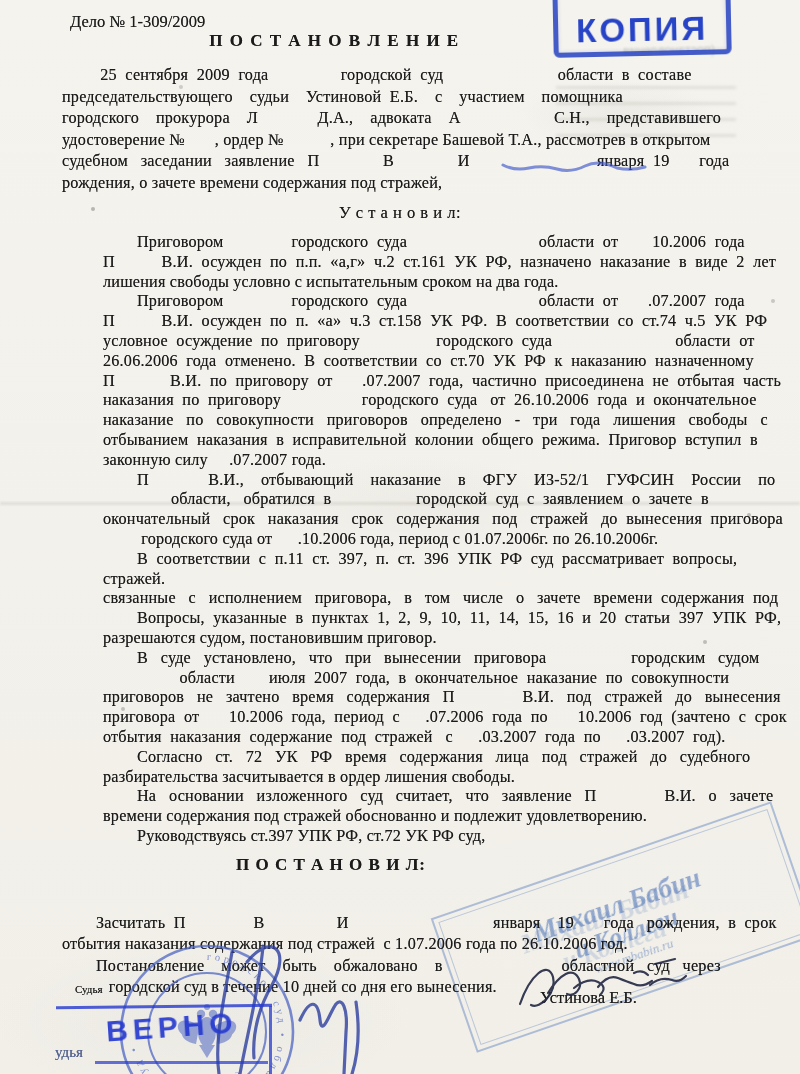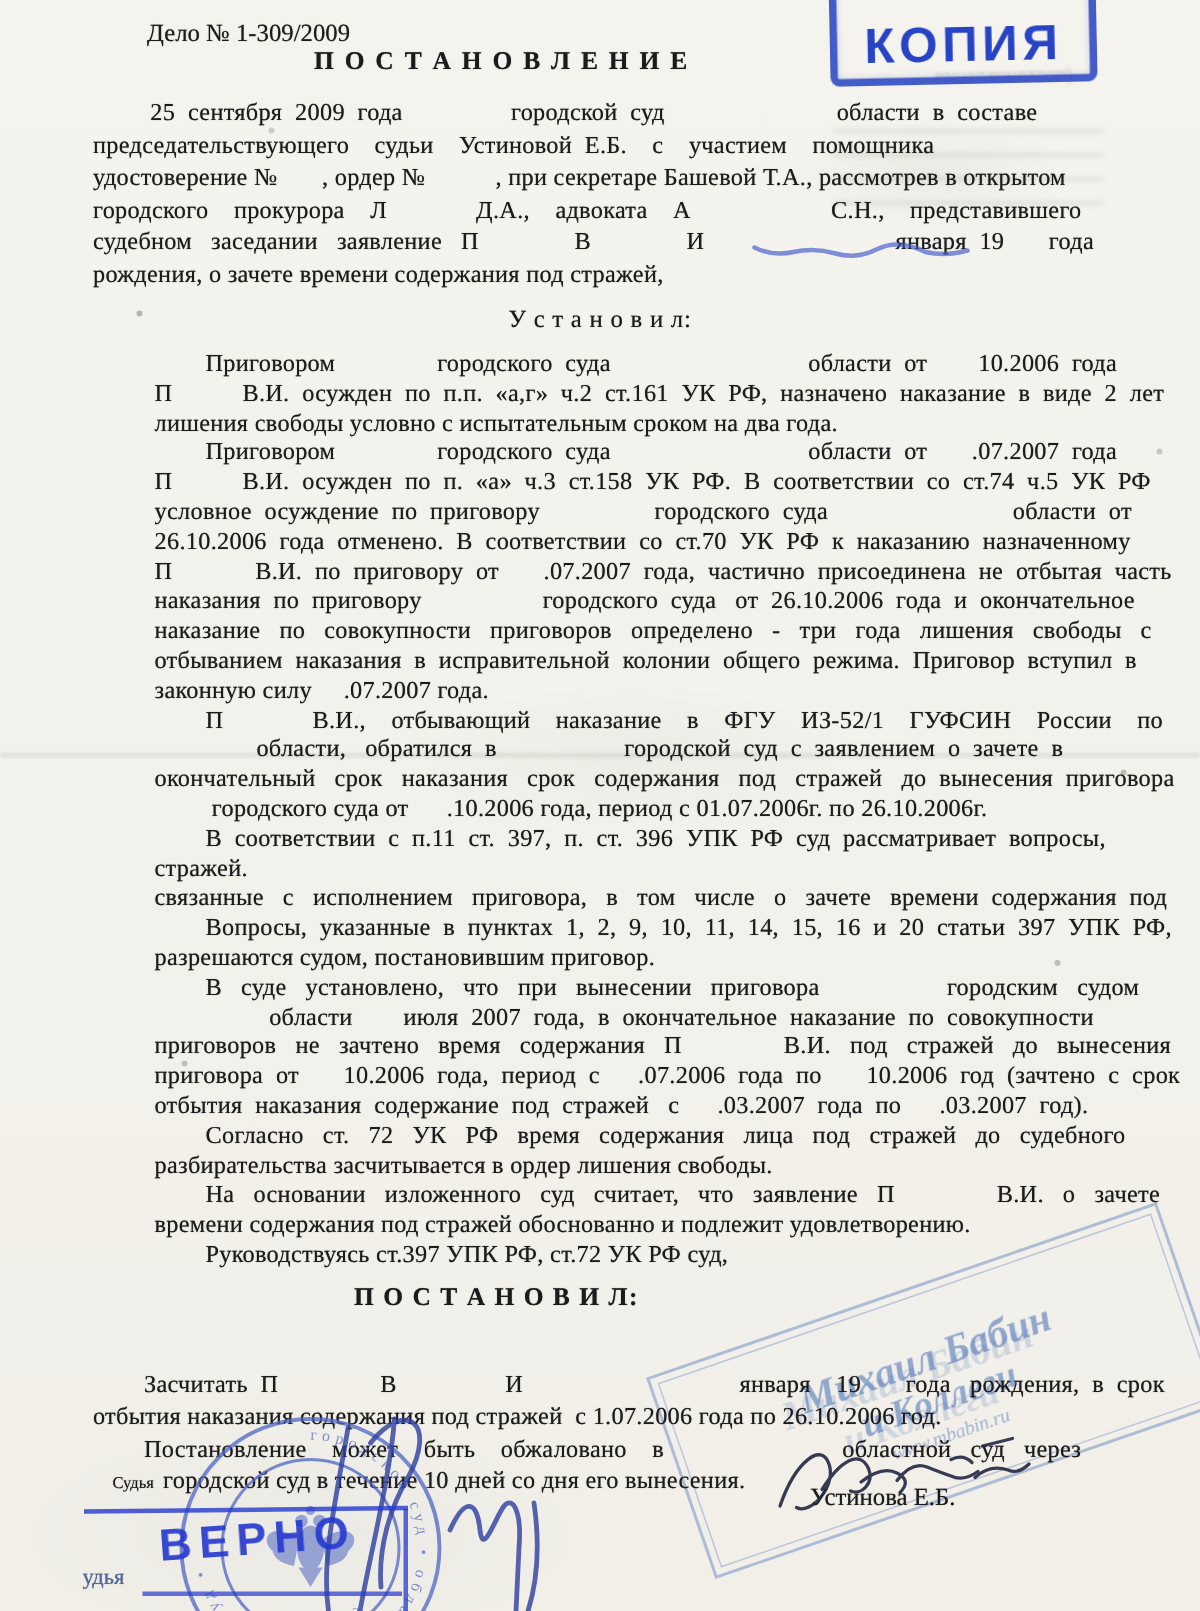--- a/index.html
+++ b/index.html
@@ -7,21 +7,21 @@
   .page{position:relative;width:800px;height:1074px;overflow:hidden;
     background:
       radial-gradient(140px 50px at 620px 115px, rgba(120,125,112,.07), transparent 70%),
       radial-gradient(220px 70px at 420px 505px, rgba(120,120,108,.05), transparent 70%),
       radial-gradient(300px 120px at 200px 1020px, rgba(120,125,140,.05), transparent 70%),
       linear-gradient(#f5f3ee,#f1efe8);
     font-family:"Liberation Serif","DejaVu Serif",serif;color:#1b1b1b;}
   .ink{text-shadow:0 0 .6px rgba(25,25,25,.65);}
   .tl{white-space:pre;font-size:16.2px;line-height:21.5px;letter-spacing:.2px;}
   .abs{position:absolute;}
-  .case-num{left:70px;top:12px;font-size:16.5px;margin-left:28px;}
+  .case-num{left:70px;top:12px;font-size:16.5px;}
   .doc-title{left:0;width:669px;top:31px;text-align:center;font-weight:700;font-size:17px;letter-spacing:1.5px;}
   .preamble{left:62px;top:65px;}
   .h-ust{left:0;width:800px;top:203px;text-align:center;font-size:16.5px;letter-spacing:.5px;}
   .body-block{left:62px;top:233px;margin-left:41px;}
   .body-block .tl{line-height:19.8px;}
   .h-post{left:0;width:662px;top:855px;text-align:center;font-weight:700;font-size:17px;letter-spacing:1px;}
   .resolution{left:62px;top:889px;margin-top:24px;}
   .resolution .tl{line-height:21.3px;}
   .sig-judge{left:75px;top:983px;font-size:11px;}
   .sig-name{left:540px;top:988px;font-size:16.5px;}
@@ -80,34 +80,34 @@
     </div>
   </div>
 
   <div class="abs case-num ink">Дело №  1-309/2009</div>
   <div class="abs doc-title ink">П О С Т А Н О В Л Е Н И Е</div>
   <div class="abs copy-stamp">КОПИЯ</div>
 
   <div class="abs preamble ink">
       <div class="tl">         25  сентября  2009  года                 городской  суд                           области  в  составе</div>
       <div class="tl">председательствующего    судьи    Устиновой  Е.Б.    с    участием    помощника</div>
+      <div class="tl">городского    прокурора    Л              Д.А.,    адвоката    А                      С.Н.,    представившего</div>
       <div class="tl">удостоверение №       , ордер №           , при секретаре Башевой Т.А., рассмотрев в открытом</div>
-      <div class="tl">городского    прокурора    Л              Д.А.,    адвоката    А                      С.Н.,    представившего</div>
       <div class="tl">судебном   заседании   заявление   П               В               И                              января  19       года</div>
       <div class="tl">рождения, о зачете времени содержания под стражей,</div>
     </div>
   <div class="abs h-ust ink">У с т а н о в и л:</div>
   <div class="abs body-block ink">
       <div class="tl">        Приговором                городского  суда                               области  от        10.2006  года</div>
       <div class="tl">П           В.И.  осужден  по  п.п.  «а,г»  ч.2  ст.161  УК  РФ,  назначено  наказание  в  виде  2  лет</div>
       <div class="tl">лишения свободы условно с испытательным сроком на два года.</div>
       <div class="tl">        Приговором                городского  суда                               области  от       .07.2007  года</div>
       <div class="tl">П           В.И.  осужден  по  п.  «а»  ч.3  ст.158  УК  РФ.  В  соответствии  со  ст.74  ч.5  УК  РФ</div>
       <div class="tl">условное  осуждение  по  приговору                  городского  суда                             области  от</div>
-      <div class="tl">26.10.2006  года  отменено.  В  соответствии  со  ст.70  УК  РФ  к  наказанию  назначенному</div>
+      <div class="tl">26.06.2006  года  отменено.  В  соответствии  со  ст.70  УК  РФ  к  наказанию  назначенному</div>
       <div class="tl">П             В.И.  по  приговору  от       .07.2007  года,  частично  присоединена  не  отбытая  часть</div>
       <div class="tl">наказания  по  приговору                   городского  суда   от  26.10.2006  года  и  окончательное</div>
       <div class="tl">наказание   по   совокупности   приговоров   определено   -   три   года   лишения   свободы   с</div>
       <div class="tl">отбыванием  наказания  в  исправительной  колонии  общего  режима.  Приговор  вступил  в</div>
       <div class="tl">законную силу     .07.2007 года.</div>
       <div class="tl">        П              В.И.,    отбывающий    наказание    в    ФГУ    ИЗ-52/1    ГУФСИН    России    по</div>
       <div class="tl">                области,   обратился  в                    городской  суд  с  заявлением  о  зачете  в</div>
       <div class="tl">окончательный   срок   наказания   срок   содержания   под   стражей   до  вынесения  приговора</div>
       <div class="tl">         городского суда от      .10.2006 года, период с 01.07.2006г. по 26.10.2006г.</div>
       <div class="tl">        В  соответствии  с  п.11  ст.  397,  п.  ст.  396  УПК  РФ  суд  рассматривает  вопросы,</div>

